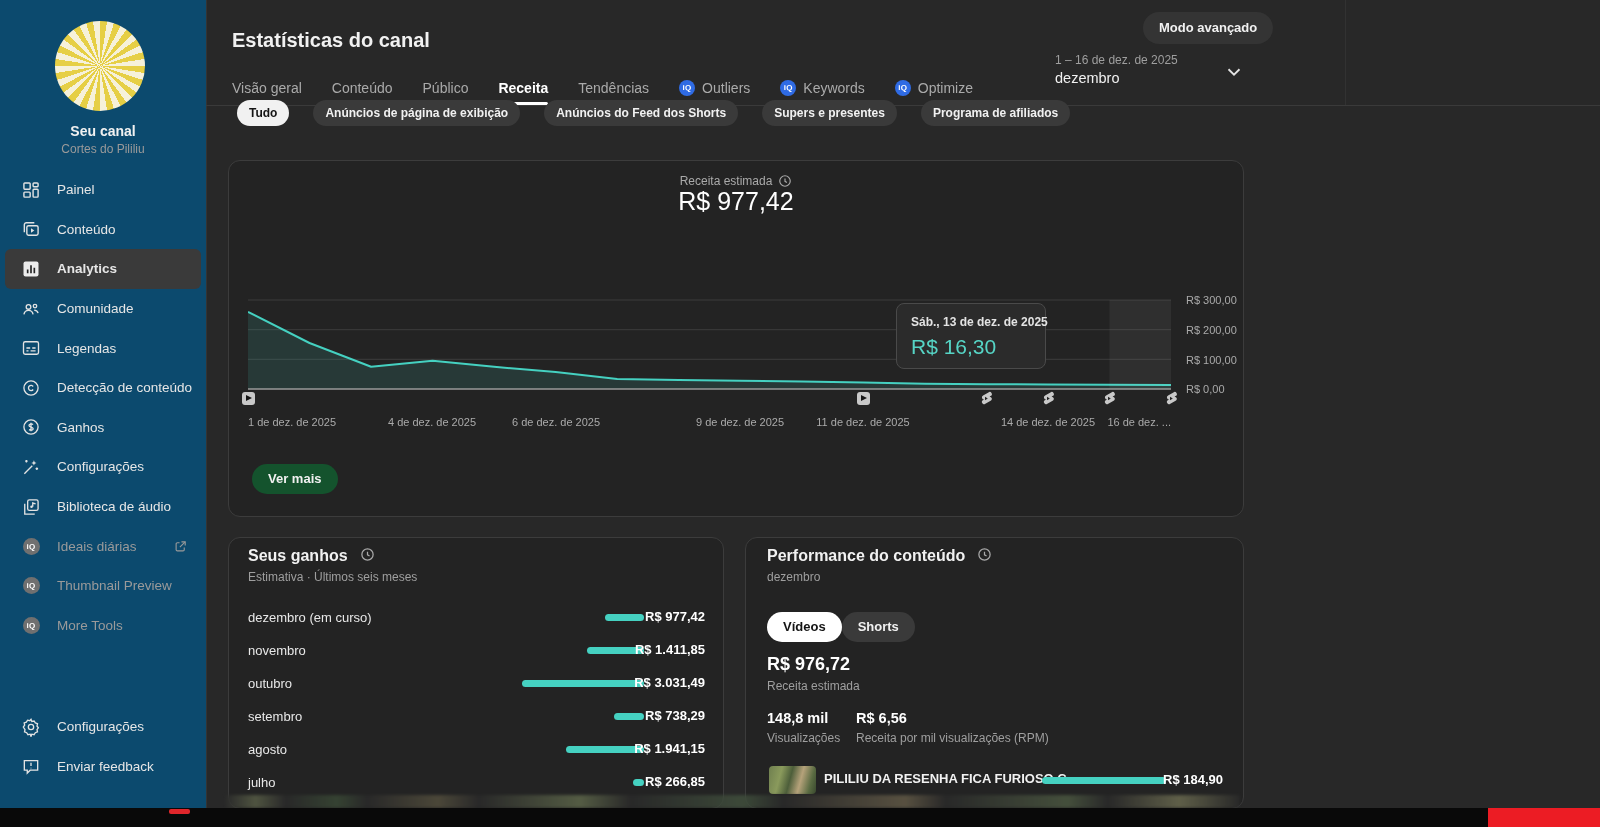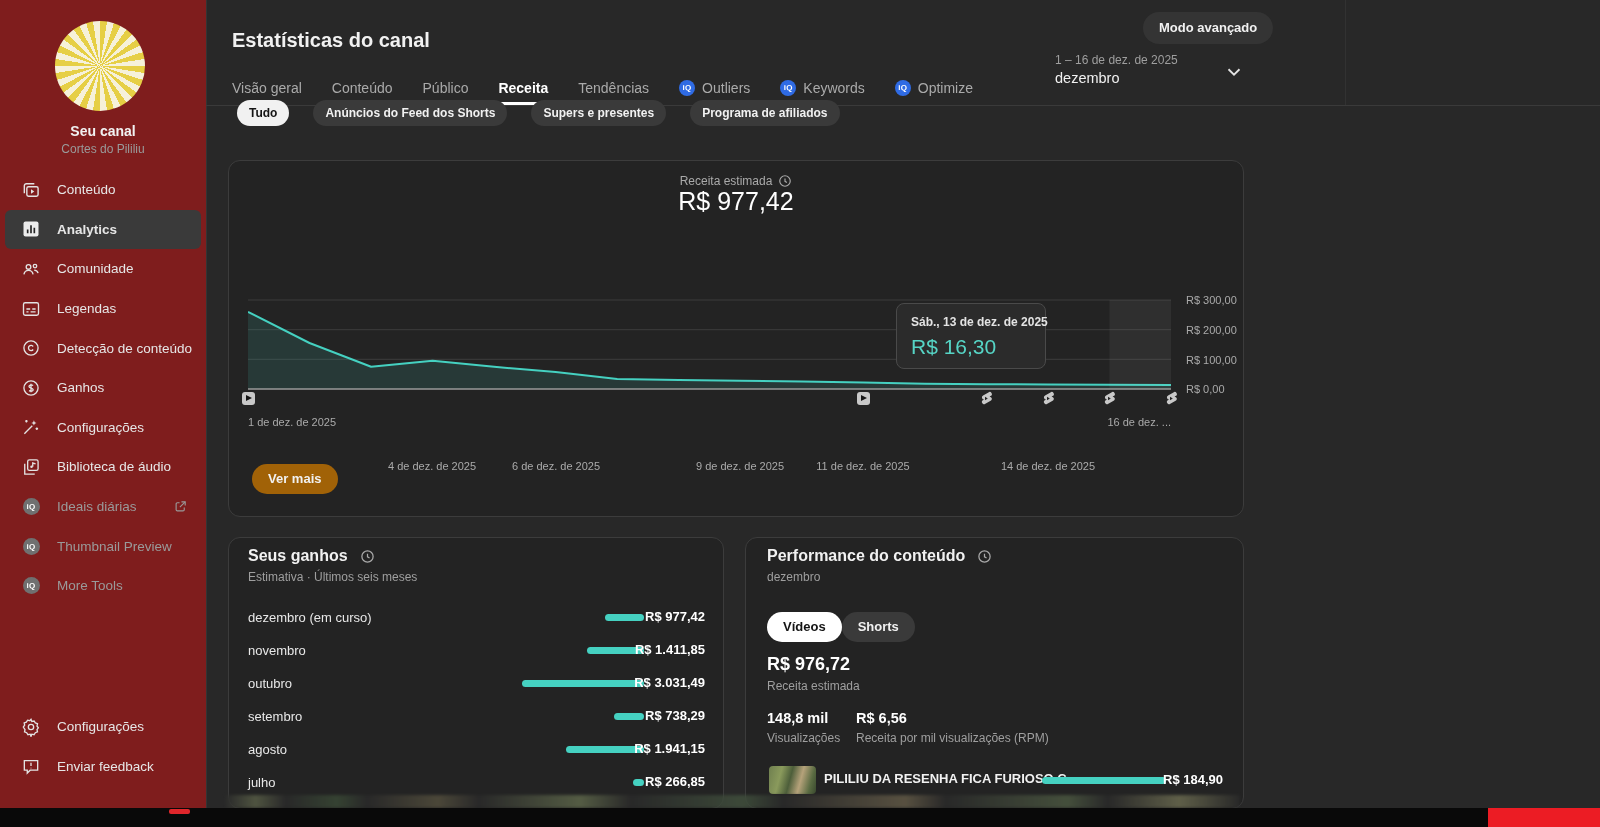--- a/index.html
+++ b/index.html
@@ -3,21 +3,21 @@
 <meta charset="utf-8">
 <style>
   html,body{margin:0;padding:0;}
   body{
     width:1600px;height:827px;position:relative;overflow:hidden;
     background:#282828;color:#f1f1f1;
     font-family:"Liberation Sans","DejaVu Sans",sans-serif;
     -webkit-font-smoothing:antialiased;
   }
   
-  .sidebar{position:absolute;left:0;top:0;width:206px;height:827px;background:#7f1d1d;border-right:1px solid #343434;}
+  .sidebar{position:absolute;left:0;top:0;width:206px;height:827px;background:#0c4a6e;border-right:1px solid #343434;}
   .avatar{position:absolute;left:55px;top:21px;width:90px;height:90px;border-radius:50%;cursor:pointer;
     background:repeating-conic-gradient(#e6cf45 0deg 9deg,#f6f1da 9deg 18deg);display:flex;align-items:center;justify-content:center;}
   .face{width:52px;height:60px;border-radius:50% 50% 46% 46%;
     background:
       radial-gradient(circle at 36% 44%, #38120d 0 2.6px, rgba(0,0,0,0) 3px),
       radial-gradient(circle at 64% 44%, #38120d 0 2.6px, rgba(0,0,0,0) 3px),
       radial-gradient(ellipse 7px 5px at 50% 80%, #2c0d06 0 70%, rgba(0,0,0,0) 75%),
       radial-gradient(ellipse 9px 4px at 50% 66%, #5a241c 0 70%, rgba(0,0,0,0) 75%),
       radial-gradient(circle at 50% 38%, #d4776a 0%, #b2473a 55%, #93algae 0) ,
       radial-gradient(circle at 50% 38%, #d0705f 0%, #a83d2f 70%, #8f2f25 100%);}
@@ -57,35 +57,35 @@
   #revenue-card{left:228px;top:160px;width:1016px;height:357px;}
   #earnings-card{left:228px;top:537px;width:496px;height:272px;}
   #performance-card{left:745px;top:537px;width:499px;height:272px;}
   .metric-head{position:absolute;left:0;right:0;top:13px;display:flex;justify-content:center;align-items:center;gap:6px;
     font-size:12px;color:#aaa;}
   .metric-value{position:absolute;left:0;right:0;top:26px;text-align:center;font-size:25px;color:#fff;}
   
   #rev-chart{position:absolute;left:19px;top:132px;}
   .ylab{position:absolute;left:957px;width:60px;font-size:11px;color:#aaa;}
   .xlab{position:absolute;top:255px;font-size:11px;color:#aaa;white-space:nowrap;}
-  .xlab.center{transform:translateX(-50%);margin-top:44px;}
+  .xlab.center{transform:translateX(-50%);}
   .xlab.endcap{transform:translateX(-100%);}
   #marker-layer{position:absolute;left:0;top:229px;height:16px;width:100%;}
   .mk{position:absolute;top:0;width:14px;height:16px;display:flex;align-items:center;justify-content:center;cursor:pointer;}
   .playsq{display:block;width:13px;height:13px;background:#c8c8c8;border-radius:3px;position:relative;}
   .playsq b{position:absolute;left:4.5px;top:3px;width:0;height:0;border-left:6px solid #161616;border-top:3.5px solid transparent;border-bottom:3.5px solid transparent;}
   .tooltip{position:absolute;left:667px;top:142px;width:150px;height:66px;background:#2b2b2b;border:1px solid #4a4a4a;
     border-radius:8px;padding:11px 14px;box-sizing:border-box;}
   .tt-date{font-size:12px;font-weight:700;color:#e3e3e3;white-space:nowrap;}
   .tt-val{font-size:21px;color:#56d4c5;margin-top:6px;}
-  .pill-btn{position:absolute;height:30px;line-height:30px;padding:0 16px;border-radius:16px;background:#a16207;
+  .pill-btn{position:absolute;height:30px;line-height:30px;padding:0 16px;border-radius:16px;background:#14532d;
     color:#f1f1f1;font-size:13px;font-weight:700;border:none;cursor:pointer;font-family:inherit;}
   #see-more{left:23px;top:303px;}
   
-  .card-title{position:absolute;left:19px;top:9px;font-size:16px;font-weight:700;color:#f1f1f1;display:flex;align-items:center;gap:12px;}
+  .card-title{position:absolute;left:19px;top:9px;font-size:16px;font-weight:700;color:#f1f1f1;display:flex;gap:12px;}
   .card-sub{position:absolute;left:19px;top:32px;font-size:12px;color:#9f9f9f;}
   .earn-rows{position:absolute;left:0;top:63px;width:100%;}
   .earn-row{position:relative;height:33px;}
   .earn-label{position:absolute;left:19px;top:9px;font-size:13px;color:#e8e8e8;}
   .earn-bar{position:absolute;right:79px;top:13px;height:7px;border-radius:4px;background:#45d1c1;}
   .earn-val{position:absolute;right:18px;top:8px;font-size:13px;font-weight:700;color:#fff;}
   
   .toggle-row{position:absolute;left:21px;top:74px;display:flex;}
   .toggle{height:30px;line-height:30px;padding:0 16px;border-radius:16px;font-size:13px;font-weight:700;border:none;cursor:pointer;
     background:#3a3a3a;color:#f1f1f1;font-family:inherit;}
@@ -115,20 +115,31 @@
   <div class="avatar">
       <div class="face"></div>
     </div>
   <div class="ch-name">Seu canal</div>
   <div class="ch-sub">Cortes do Pililiu</div>
 
   <nav class="nav">
     <div class="side-item">
       <span class="ic">
           <svg width="20" height="20" viewBox="0 0 24 24" fill="none" stroke="#e3e3e3" stroke-width="1.7">
+            <rect x="3.5" y="3.5" width="7.5" height="7.5" rx="1"></rect>
+            <rect x="14.5" y="3.5" width="6" height="4.5" rx="1"></rect>
+            <rect x="14.5" y="11" width="6" height="9.5" rx="1"></rect>
+            <rect x="3.5" y="14.5" width="7.5" height="6" rx="1"></rect>
+          </svg>
+        </span>
+      <span>Painel</span>
+    </div>
+    <div class="side-item">
+      <span class="ic">
+          <svg width="20" height="20" viewBox="0 0 24 24" fill="none" stroke="#e3e3e3" stroke-width="1.7">
             <path d="M4 16V7a2.5 2.5 0 0 1 2.5-2.5H16"></path>
             <rect x="7" y="8" width="13.5" height="11.5" rx="2"></rect>
             <path d="M12 11l4 2.7-4 2.7z" fill="#e3e3e3" stroke="none"></path>
           </svg>
         </span>
       <span>Conteúdo</span>
     </div>
     <div class="side-item active">
       <span class="ic">
           <svg width="20" height="20" viewBox="0 0 24 24">
@@ -287,20 +298,21 @@
   <div class="tab">
       <span class="iq-badge blue">iQ</span>
       <span>Optimize</span>
     </div>
 </div>
 <div class="tabline"></div>
 <div class="date-divider"></div>
 
 <div class="chips">
   <button class="chip active">Tudo</button>
+  <button class="chip">Anúncios de página de exibição</button>
   <button class="chip">Anúncios do Feed dos Shorts</button>
   <button class="chip">Supers e presentes</button>
   <button class="chip">Programa de afiliados</button>
 </div>
 
 <section class="card" id="revenue-card">
   <div class="metric-head">
     <span>Receita estimada</span>
     <span>
         <svg width="14" height="14" viewBox="0 0 24 24" fill="none" stroke="#aaa" stroke-width="2">

